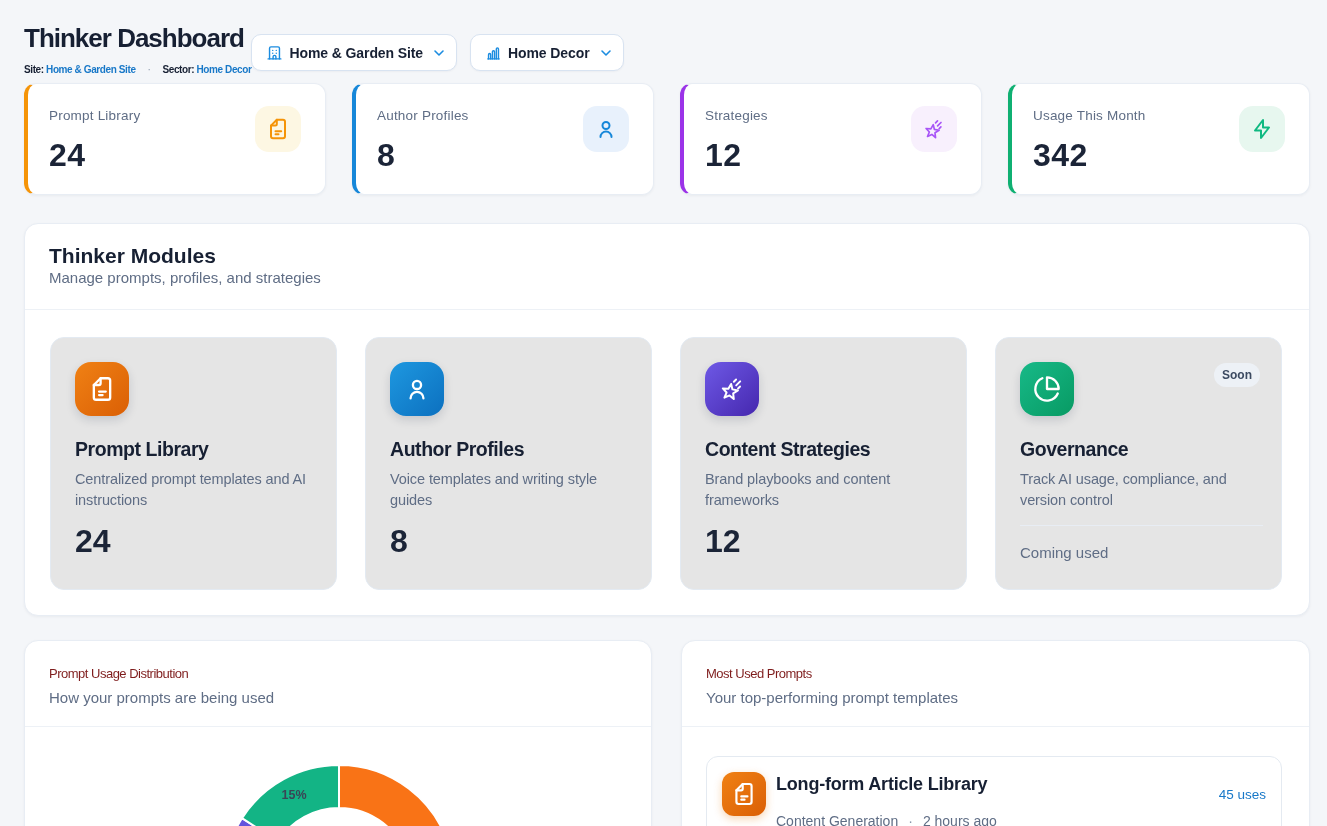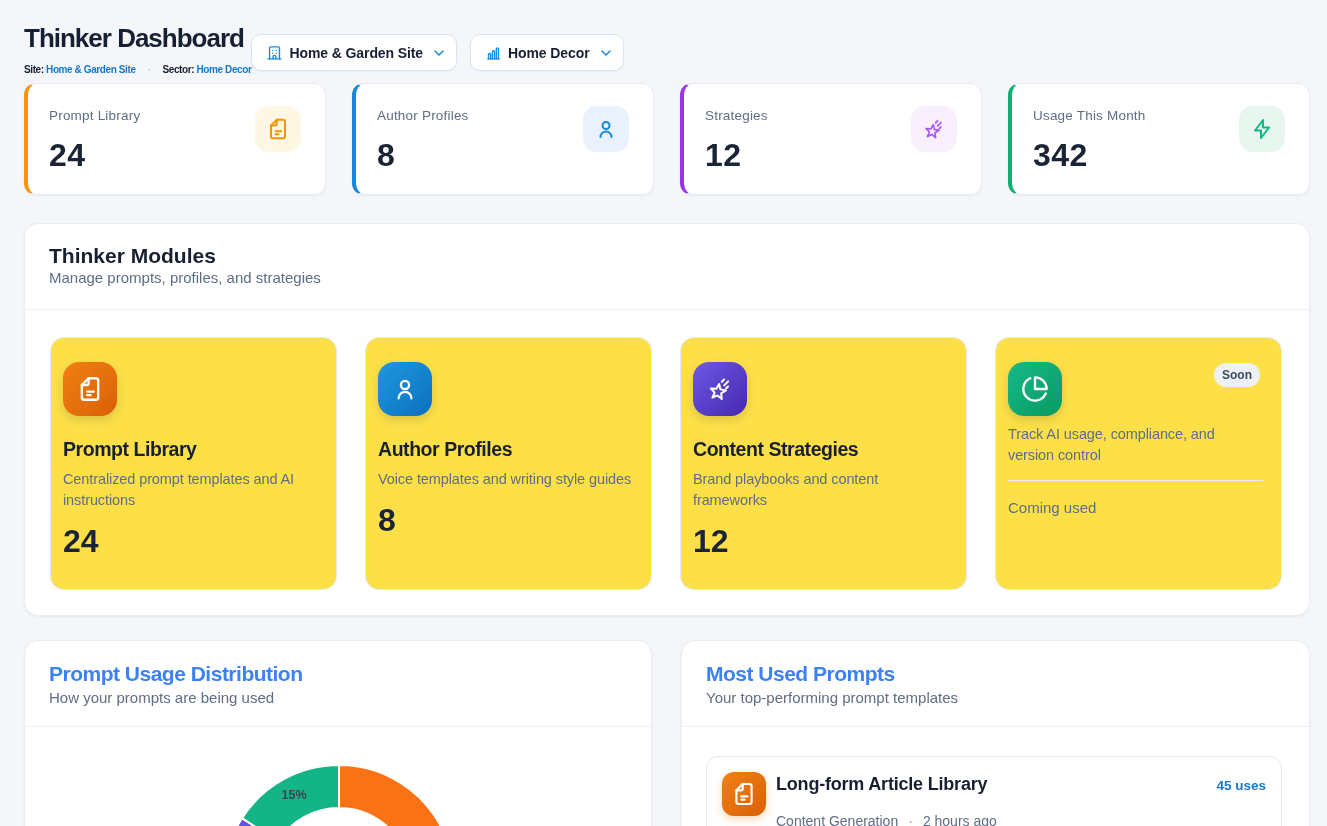--- a/index.html
+++ b/index.html
@@ -23,47 +23,47 @@
 .iconbox{width:46px;height:46px;border-radius:14px;display:flex;align-items:center;justify-content:center;flex:none;margin-top:-1px}
 .s2{border-left-color:#1687d9}.s3{border-left-color:#9b33e8}.s4{border-left-color:#0fb072}
 .ib1{background:#fdf7e3}.ib2{background:#e8f1fc}.ib3{background:#f8f0fd}.ib4{background:#e7f7ef}
 
 .panel{background:#fff;border:1px solid #e8edf4;border-radius:14px;box-shadow:0 1px 3px rgba(20,35,60,.05)}
 .modules{margin-top:28px}
 .phead{padding:22px 24px 22px 24px;border-bottom:1px solid #edf1f6}
 .phead h2{font-size:21px;line-height:20px;font-weight:700;color:#172033}
 .phead p{margin-top:3px;font-size:15px;line-height:18px;color:#5f6d85}
 .mods{display:flex;gap:28px;padding:27px 25px 25px 25px}
-.mod{width:287px;height:253px;background:#fde047;border:1.5px solid #e3eaf2;border-radius:14px;padding:24px 18px 0 12px;position:relative}
+.mod{width:287px;height:253px;background:#e5e5e5;border:1.5px solid #e3eaf2;border-radius:14px;padding:24px 18px 0 24px;position:relative}
 .mico{width:54px;height:54px;border-radius:16px;display:flex;align-items:center;justify-content:center;box-shadow:0 4px 10px rgba(20,35,60,.15)}
 .g-orange{background:linear-gradient(135deg,#f08114,#da5f05)}
 .g-blue{background:linear-gradient(135deg,#1e98e0,#0c70bf)}
 .g-purple{background:linear-gradient(135deg,#6e59e6,#4527ae)}
 .g-green{background:linear-gradient(135deg,#17b988,#089a63)}
 .mod h3{font-size:19.5px;line-height:24px;font-weight:700;color:#172033;margin-top:21px;letter-spacing:-.45px}
 .mod .desc{margin-top:8px;font-size:14.5px;line-height:21px;color:#5f6d85;letter-spacing:-.1px}
 .mod .cnt{font-size:32px;line-height:38px;font-weight:700;color:#1b2437;margin-top:11px}
 .soon{position:absolute;top:25px;right:21px;background:#edf1f6;color:#3c4a61;font-size:12px;font-weight:700;padding:5px 8px;border-radius:999px}
 .mod .rule{border-top:1px solid #e8edf4;margin-top:14px}
 .mod .csoon{margin-top:18px;font-size:15px;line-height:18px;color:#5f6d85}
 
 .bottom{display:flex;gap:29px;margin-top:24px}
 .bcard{width:628px;height:400px;position:relative;overflow:hidden}
 .bcard.right{width:629px}
 .bhead{padding:22px 24px 19px 24px;border-bottom:1px solid #edf1f6}
-.bhead h2{font-size:21px;line-height:22px;font-weight:700;color:#3b82f6;letter-spacing:-.5px}
+.bhead h2{font-size:13px;line-height:22px;font-weight:400;color:#7f1d1d;letter-spacing:-.5px}
 .bhead p{margin-top:4px;font-size:15px;line-height:18px;color:#5f6d85}
 .donut{position:absolute;left:0;top:0}
 .prow{margin:29px 27px 0 24px;border:1px solid #e4eaf1;border-radius:12px;padding:17px 15px;display:flex;align-items:flex-start;gap:10px;height:120px}
 .pico{width:44px;height:44px;border-radius:12px;flex:none;display:flex;align-items:center;justify-content:center;background:linear-gradient(135deg,#f08114,#da5f05);box-shadow:0 3px 8px rgba(230,120,10,.3);margin-top:-2px}
 .pinfo{flex:1}
 .pinfo h4{font-size:18px;line-height:24px;font-weight:700;color:#172033;margin-top:-2px;letter-spacing:-.2px}
 .pmeta{margin-top:16px;font-size:14px;line-height:18px;color:#5f6d85}
 .pmeta .dot{margin:0 10px;color:#8a97ab}
-.uses{font-size:13.5px;font-weight:700;color:#1878c8;margin-top:4px}
+.uses{font-size:13.5px;font-weight:400;color:#1878c8;margin-top:13px}
 </style>
 </head>
 <body>
 <div class="page">
   <div class="topbar">
     <div>
       <h1>Thinker Dashboard</h1>
       <div class="siteline">Site: <a>Home &amp; Garden Site</a><span class="dot">·</span>Sector: <a>Home Decor</a></div>
     </div>
     <div class="btns">
@@ -186,20 +186,21 @@
         <div class="cnt">12</div>
       </div>
       <div class="mod">
         <span class="soon">Soon</span>
         <div class="mico g-green">
             <svg width="28" height="28" viewBox="0 0 24 24" fill="none" stroke="#fff" stroke-width="2" stroke-linecap="round" stroke-linejoin="round">
               <path d="M21.21 15.89A10 10 0 1 1 8 2.83"></path>
               <path d="M22 12A10 10 0 0 0 12 2v10z"></path>
             </svg>
           </div>
+        <h3>Governance</h3>
         <div class="desc">Track AI usage, compliance, and version control</div>
         <div class="rule"></div>
         <div class="csoon">Coming used</div>
       </div>
     </div>
   </div>
 
   <div class="bottom">
     <div class="panel bcard">
       <div class="bhead">

